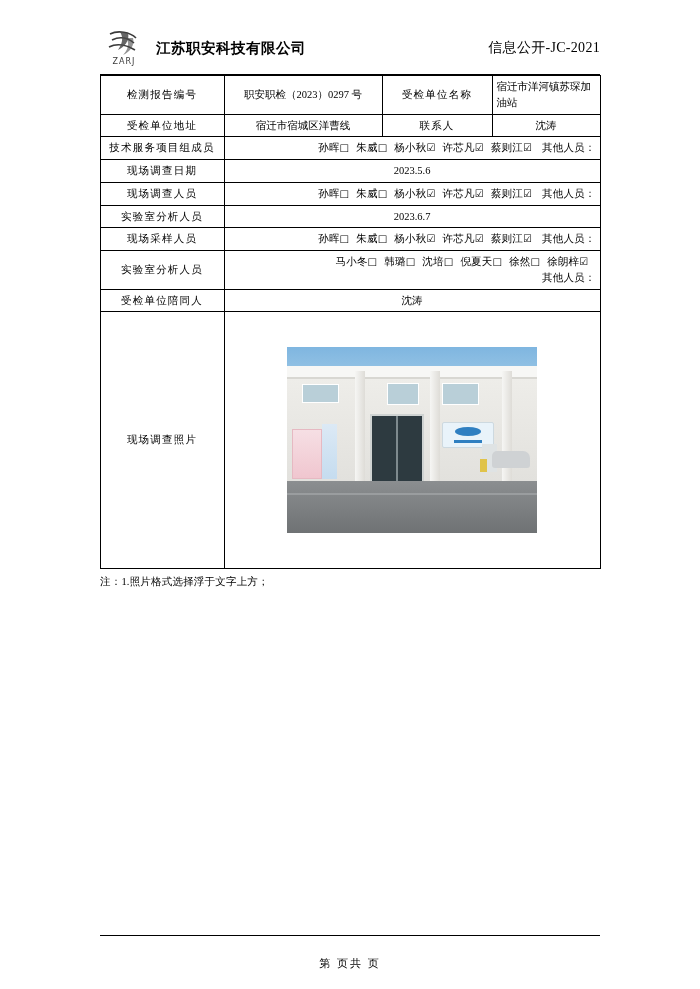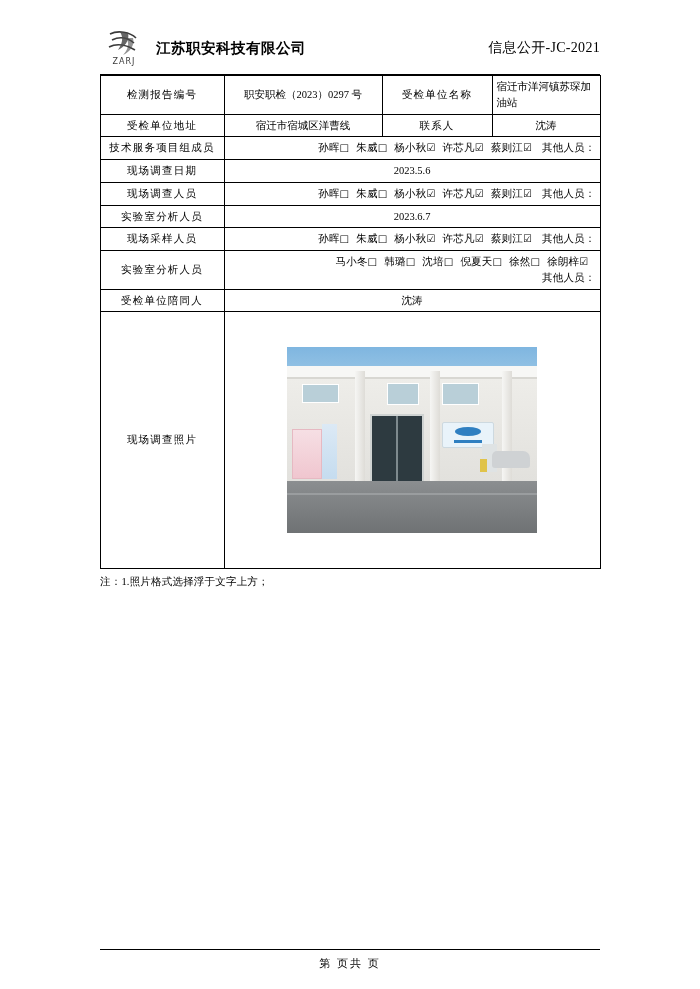--- a/index.html
+++ b/index.html
@@ -288,21 +288,21 @@
     letter-spacing: 0.2px;
   }
 
   
   .footer {
     position: absolute;
     left: 100px;
     right: 100px;
     bottom: 44px;
     border-top: 1.2px solid #000;
-    padding-top: 6px;
+    padding-top: 20px;
     text-align: center;
     font-size: 11px;
     letter-spacing: 2px;
   }
 </style>
 </head>
 <body>
 
 <div class="page">
 

